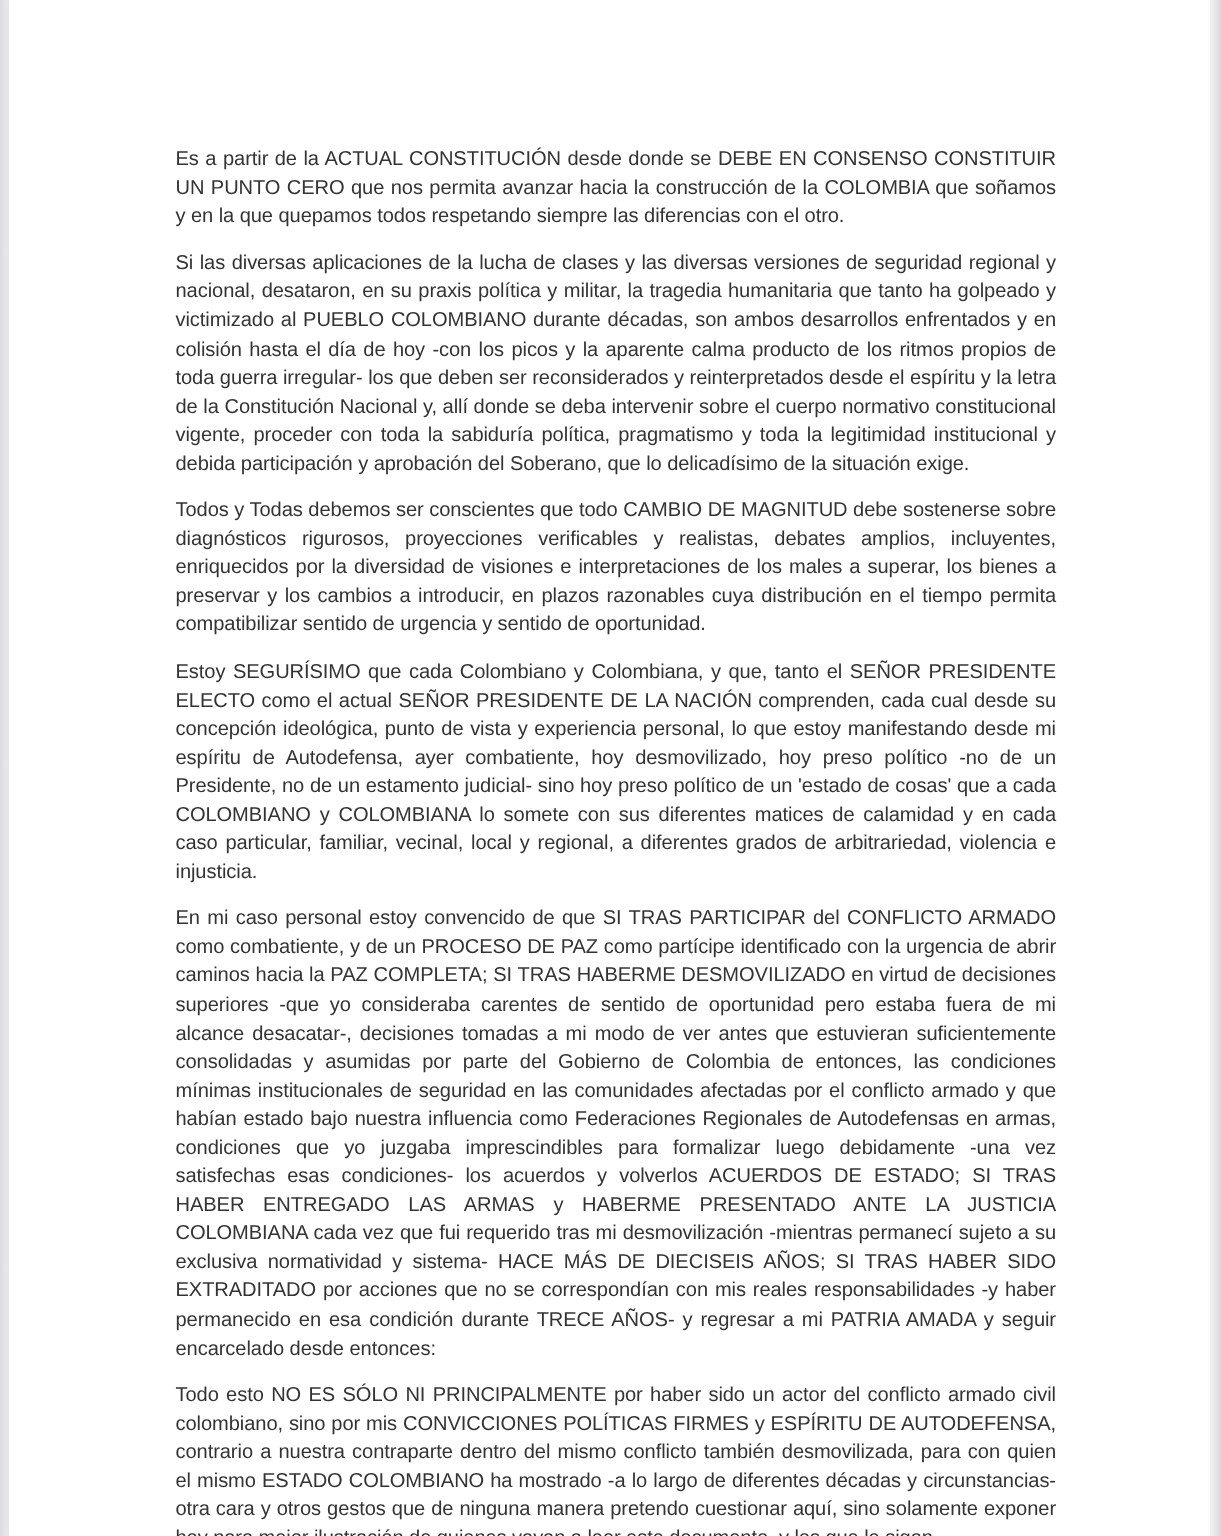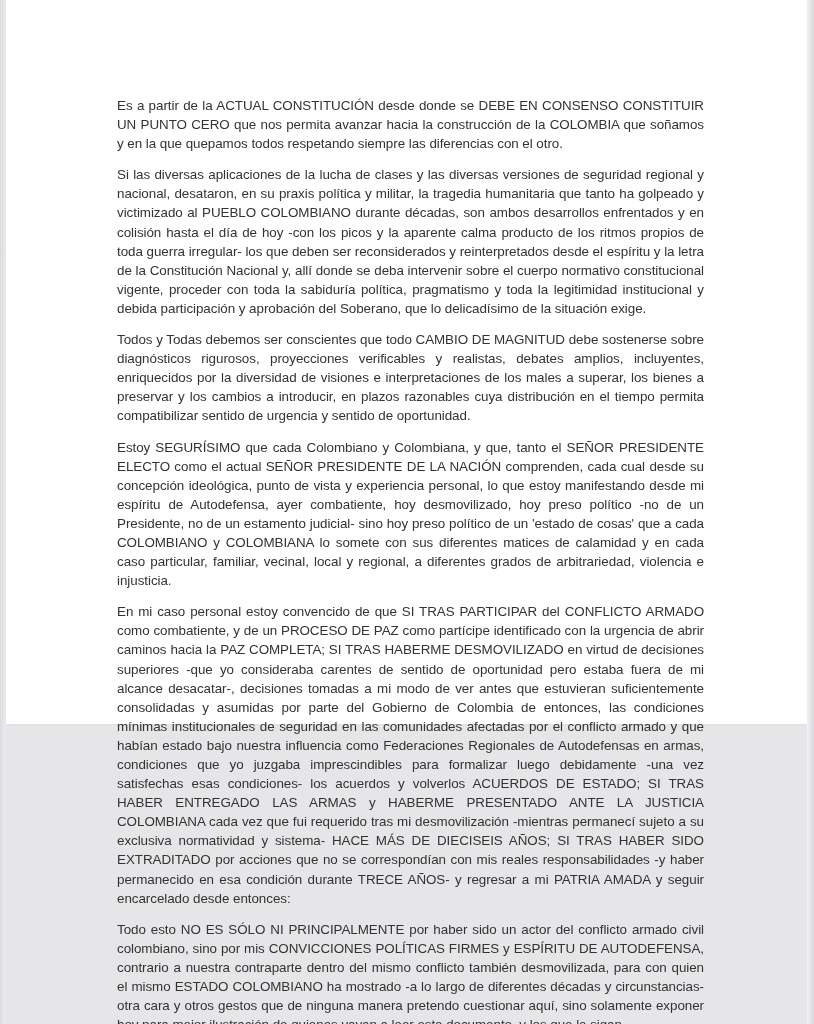--- a/index.html
+++ b/index.html
@@ -8,21 +8,21 @@
       height: 1024px;
       background: #e6e6e8;
       position: relative;
       overflow: hidden;
     }
     .page {
       position: absolute;
       left: 6px;
       top: 0;
       width: 801px;
-      height: 724px;
+      height: 1024px;
       background: #ffffff;
       box-shadow: 0 0 2px rgba(0,0,0,0.08);
     }
     .edge-left {
       position: absolute; left: 0; top: 0; width: 6px; height: 1024px;
       background: linear-gradient(to right, #dcdcdf, #ececee);
     }
     .edge-right {
       position: absolute; right: 0; top: 0; width: 7px; height: 1024px;
       background: linear-gradient(to right, #f2f2f3, #d9d9dc);

